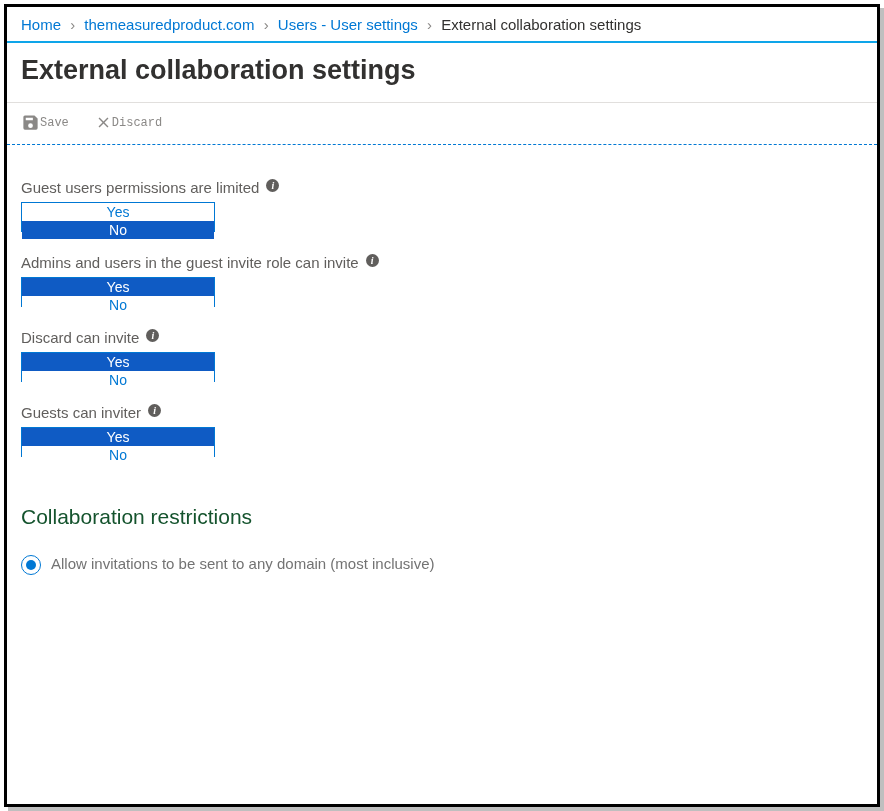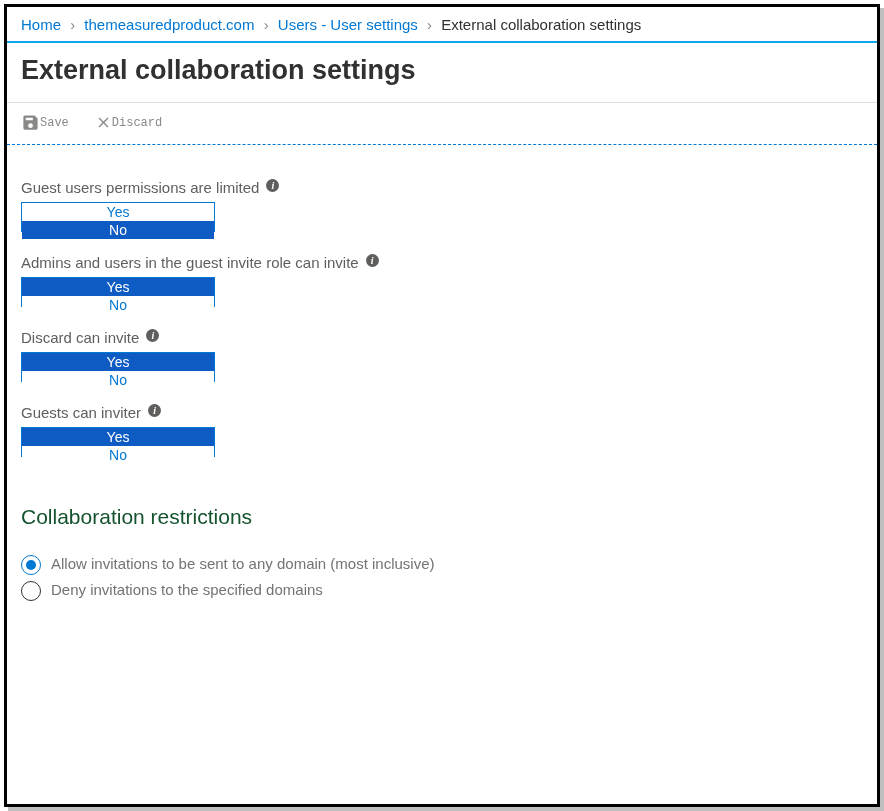--- a/index.html
+++ b/index.html
@@ -237,20 +237,16 @@
 
     <div class="section-heading">Collaboration restrictions</div>
 
     <div class="radio-group">
       <label class="radio-row">
         <span class="radio-outer selected">
             <span class="radio-inner"></span>
           </span>
         <span>Allow invitations to be sent to any domain (most inclusive)</span>
       </label>
-      <label class="radio-row">
-        <span class="radio-outer"></span>
-        <span>Deny invitations to the specified domains</span>
-      </label>
     </div>
 
   </div>
 </div>
 
 </body></html>

